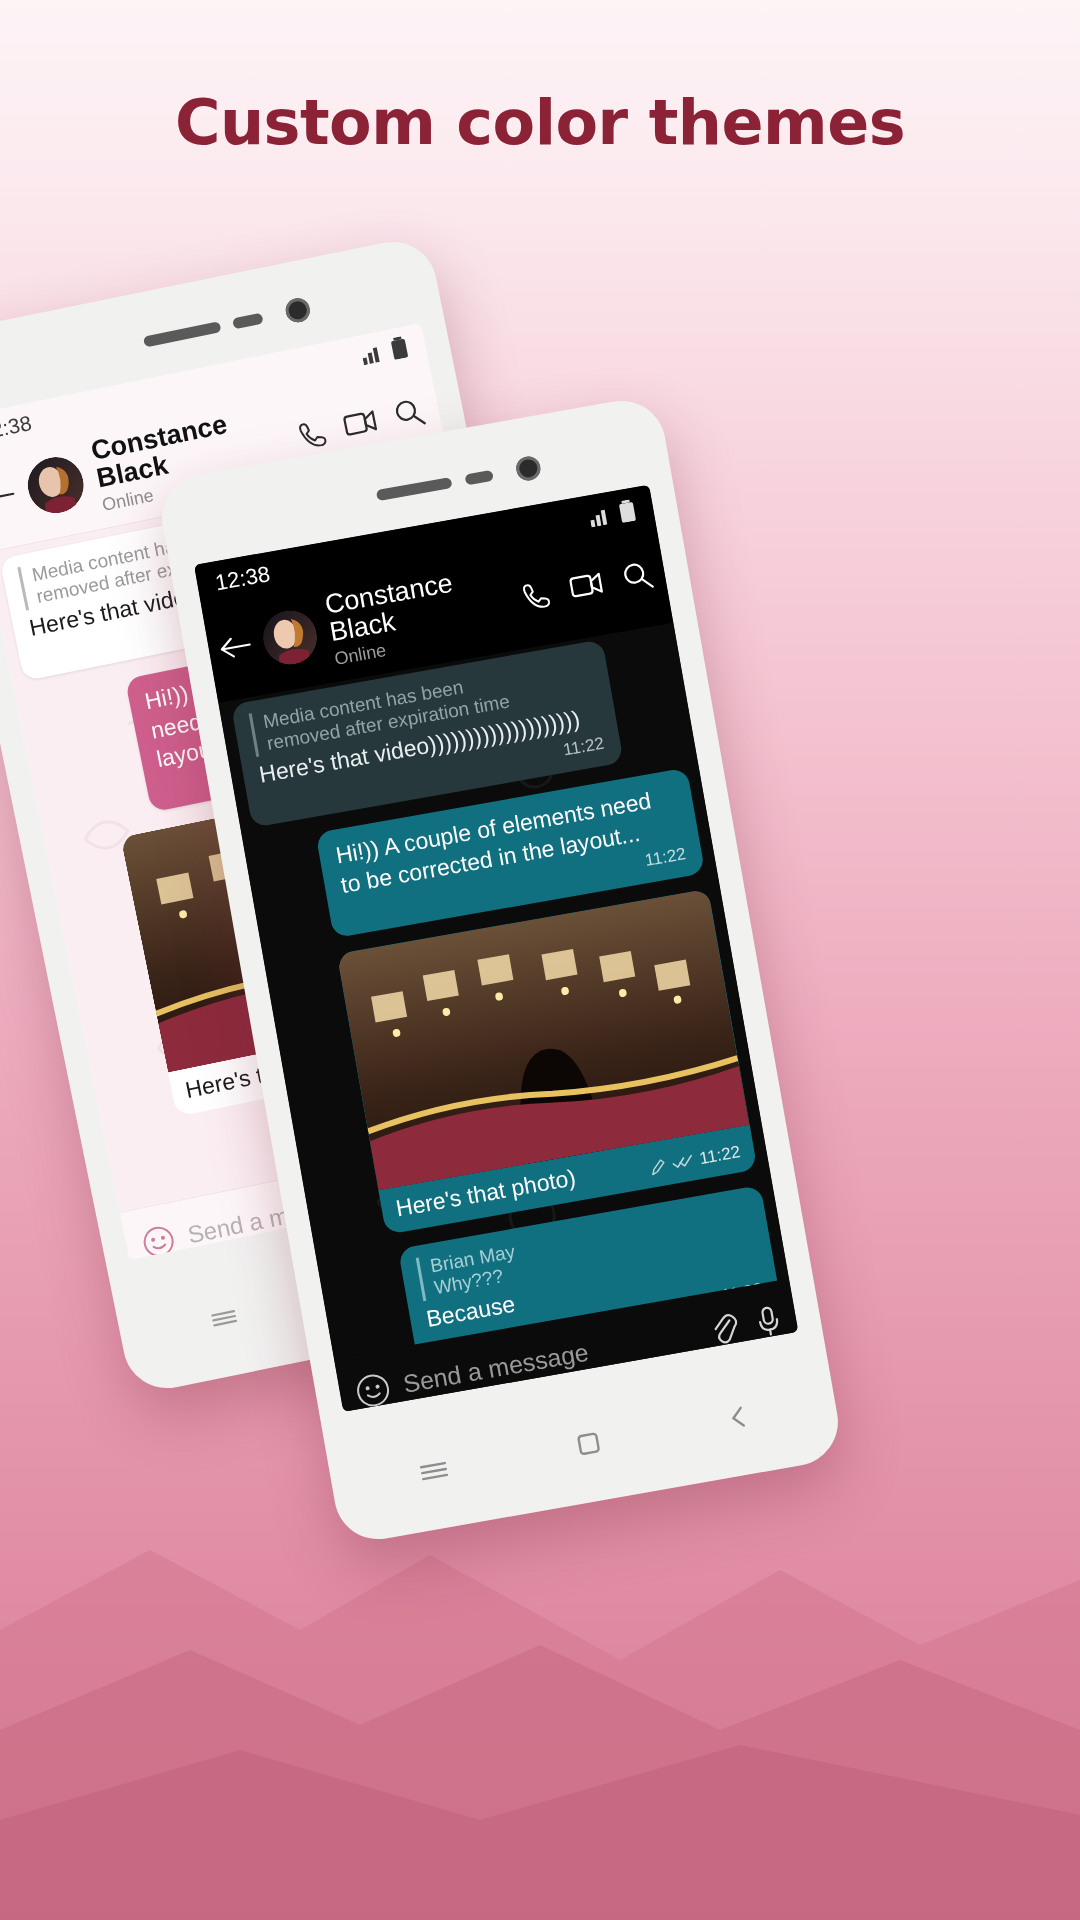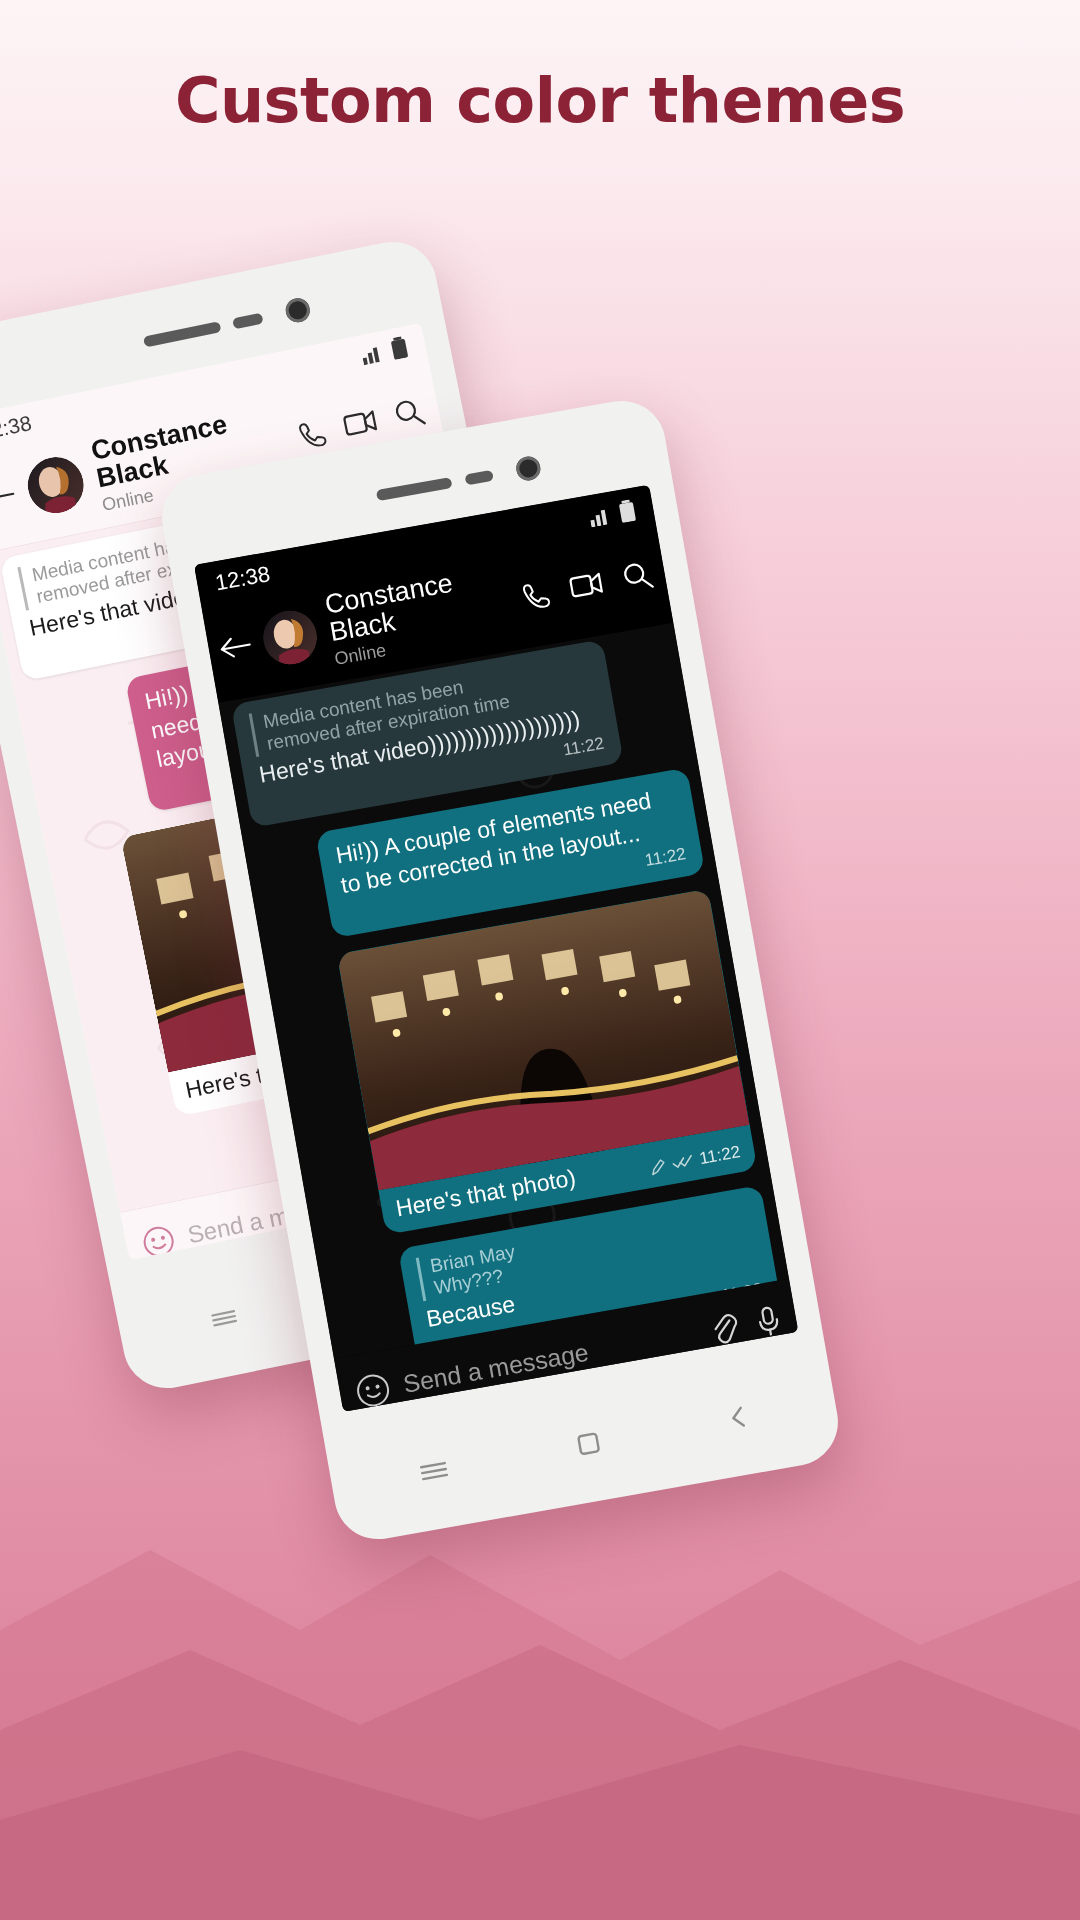--- a/index.html
+++ b/index.html
@@ -18,21 +18,21 @@
         #dd87a0 88%,
         #d87f99 100%);
   }
 
   
   .bg-mountains { position:absolute; left:0; bottom:0; width:1080px; height:620px; }
 
   
   .title {
     position: absolute;
-    top: 64px; left: 0; width: 1080px;
+    top: 86px; left: 0; width: 1080px;
     text-align: center;
     font-size: 62px;
     font-weight: bold;
     letter-spacing: -0.5px;
     color: #8c2236;
     font-family: "DejaVu Sans", sans-serif;
   }
 
   
   .phone {

